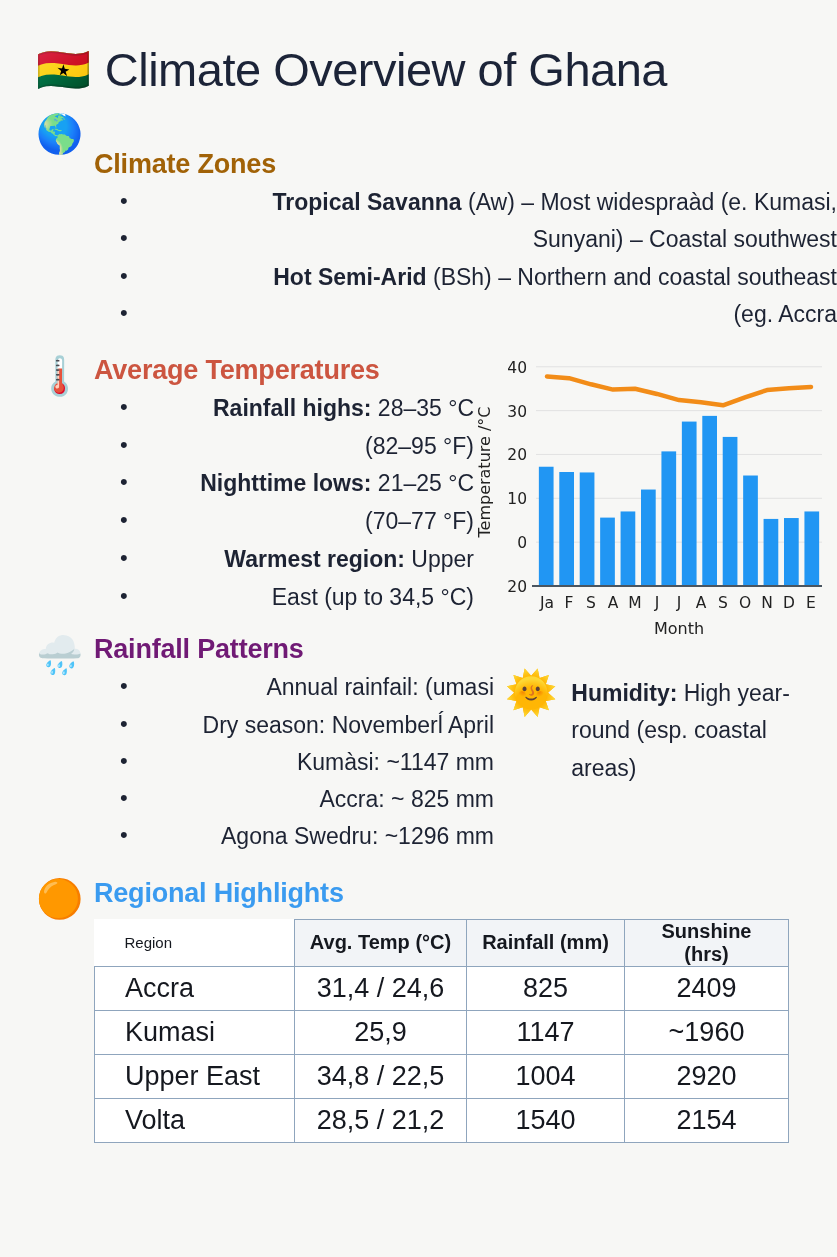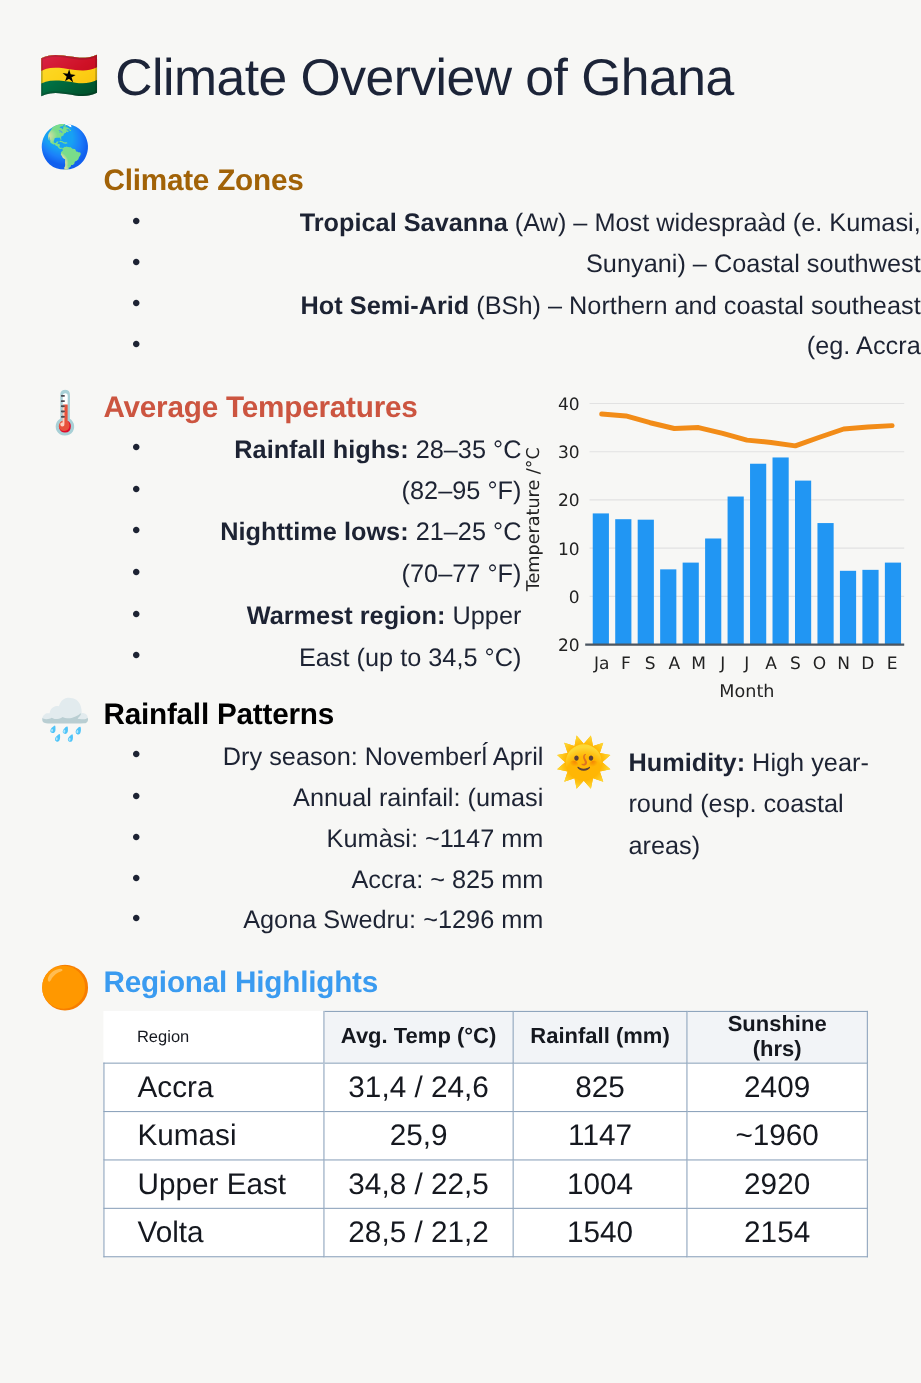--- a/index.html
+++ b/index.html
@@ -57,21 +57,21 @@
   }
   .sec-body { flex: 1 1 auto; }
   .sec-head {
     font-size: 27px;
     font-weight: bold;
     margin: 0 0 2px 0;
     letter-spacing: -0.2px;
   }
   .c-blue-dark { color: #a16207; margin-top: 36px; }
   .c-red       { color: #cc5540; }
-  .c-green     { color: #000000; }
+  .c-green     { color: #701a75; }
   .c-blue      { color: #3a9bf0; }
 
   ul.bullets {
     margin: 4px 0 0 0;
     padding: 0 0 0 26px;
     list-style: none;
     text-align: right;
   }
   ul.bullets > li {
     font-size: 23px;
@@ -287,22 +287,22 @@
       <text id="chart-ylabel" class="axis-title" x="20" y="128" text-anchor="middle" transform="rotate(-90 20 128)">Temperature /°C</text>
       <text id="chart-xlabel" class="axis-title" text-anchor="middle" x="209" y="290">Month</text>
     </svg>
   </div>
 
   <div class="section" id="rain-section">
     <span class="sec-icon">🌧️</span>
     <div class="sec-body">
       <div class="sec-head c-green">Rainfall Patterns</div>
       <ul class="bullets">
+        <li><span>Annual rainfail: (umasi</span></li>
         <li><span>Dry season: Novemberĺ April</span></li>
-        <li><span>Annual rainfail: (umasi</span></li>
         <li class="nobullet"><span>Kumàsi: ~1147 mm</span></li>
         <li><span>Accra: ~ 825 mm</span></li>
         <li class="nobullet"><span>Agona Swedru: ~1296 mm</span></li>
       </ul>
     </div>
   </div>
 
   <div class="humidity-box">
     <span class="humidity-icon">🌞</span>
     <div class="humidity-text">

